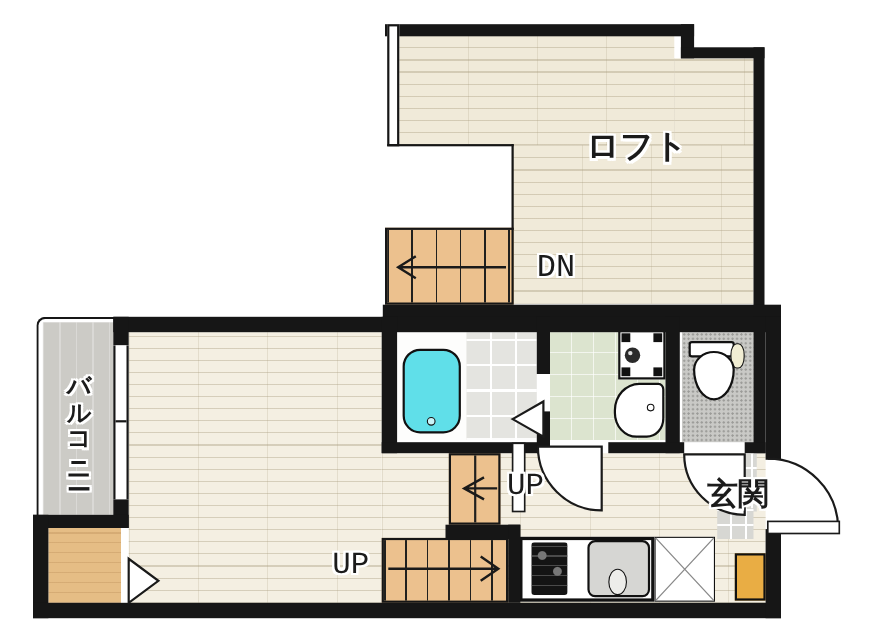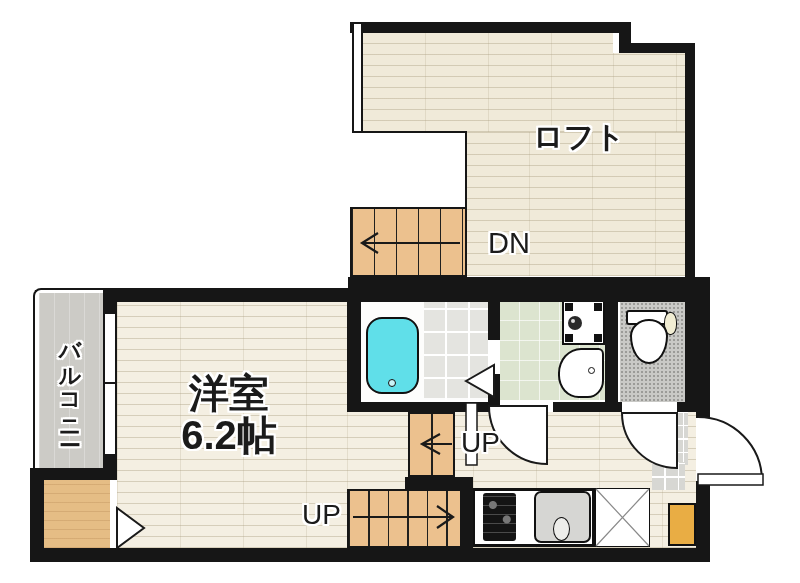--- a/index.html
+++ b/index.html
@@ -1,17 +1,17 @@
 <!DOCTYPE html>
 <html style="--wall: #161616; --loft-floor: #f0ead9; --room-floor: #f4efe2; --stair: #ecc18e; --balcony: #cccbc6; --closet-floor: #e5bd85; --washroom-floor: #dce4cf; --toilet-floor: #c9c9c6; --bath-tile: #e4e4e0; --entrance-tile: #d7d7d3; --bathtub: #60dfe9; --cabinet: #e9ad44;"><head>
 <meta charset="utf-8">
 <style>
   html,body{margin:0;padding:0;background:#fff;}
   #plan{position:relative;width:800px;height:583px;background:#ffffff;overflow:hidden;
-        font-family:Liberation Sans, sans-serif;}
+        font-family:Liberation Mono, monospace;}
   #plan *{box-sizing:border-box;}
   .abs{position:absolute;}
   
   .wood{background-color:var(--room-floor,#f4efe2);
         background-image:
           repeating-linear-gradient(0deg, rgba(168,156,126,.40) 0 1px, transparent 1px 11px),
           repeating-linear-gradient(90deg, rgba(168,156,126,.22) 0 1px, transparent 1px 63px);
         z-index:1;}
   .loftwood{background-color:var(--loft-floor,#f0ead9);}
   .stair{background-color:var(--stair,#ecc18e);border:2px solid var(--wall,#161616);z-index:2;}
@@ -161,22 +161,19 @@
     <polygon points="117,508 117,548 144,528" fill="#ffffff" stroke="#1a1a1a" stroke-width="2"></polygon>
 
     <path d="M596,489 L649,546 M649,489 L596,546" stroke="#8a8a8a" stroke-width="1.2" fill="none"></path>
   </svg>
 
   <div class="lbl center" style="left:520px;top:120px;width:118px;font-size:30px;line-height:33px;">
     <div>ロフト</div>
   </div>
   <div class="lbl" style="left:488px;top:227px;font-size:29px;font-weight:500;">DN</div>
 
-  <div class="lbl center" style="left:166px;top:372px;width:126px;font-size:40px;line-height:42px;">
-    <div>洋室</div>
-    <div>6.2帖</div>
-  </div>
 
   <div class="lbl" id="balcony-label" style="left:55px;top:325px;font-size:22px;">バルコニー</div>
   <div class="lbl" style="left:461px;top:427px;font-size:28px;font-weight:500;">UP</div>
   <div class="lbl" style="left:302px;top:499px;font-size:28px;font-weight:500;">UP</div>
+  <div class="lbl" style="left:643px;top:430px;font-size:28px;font-weight:700;">玄関</div>
 
 </div>
 
 </body></html>

